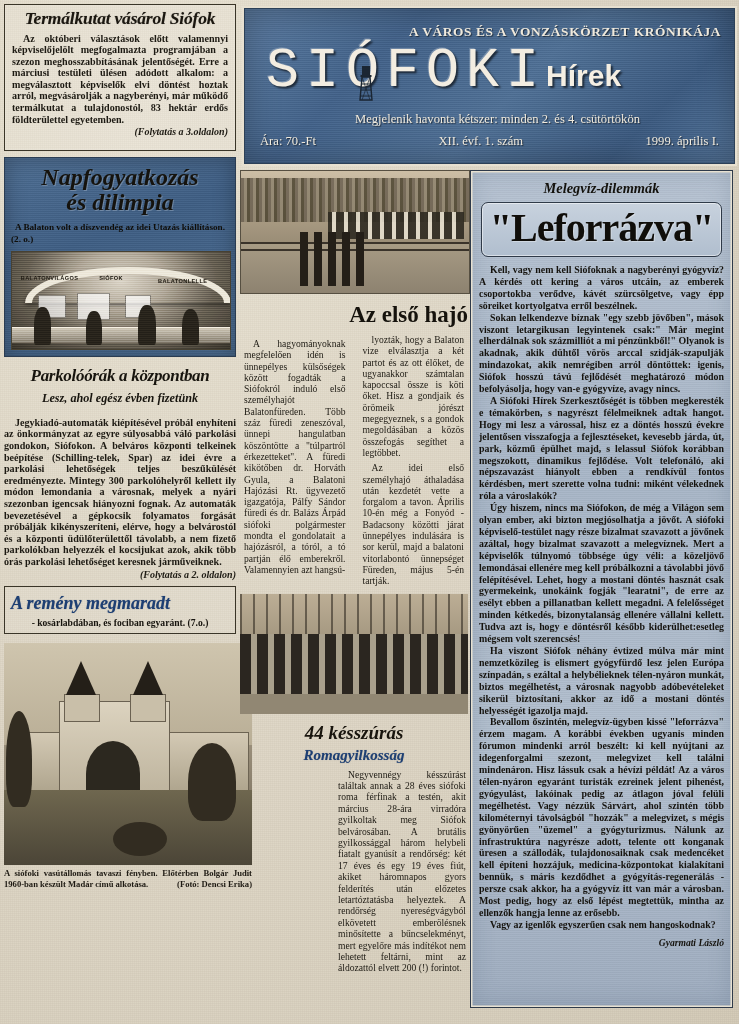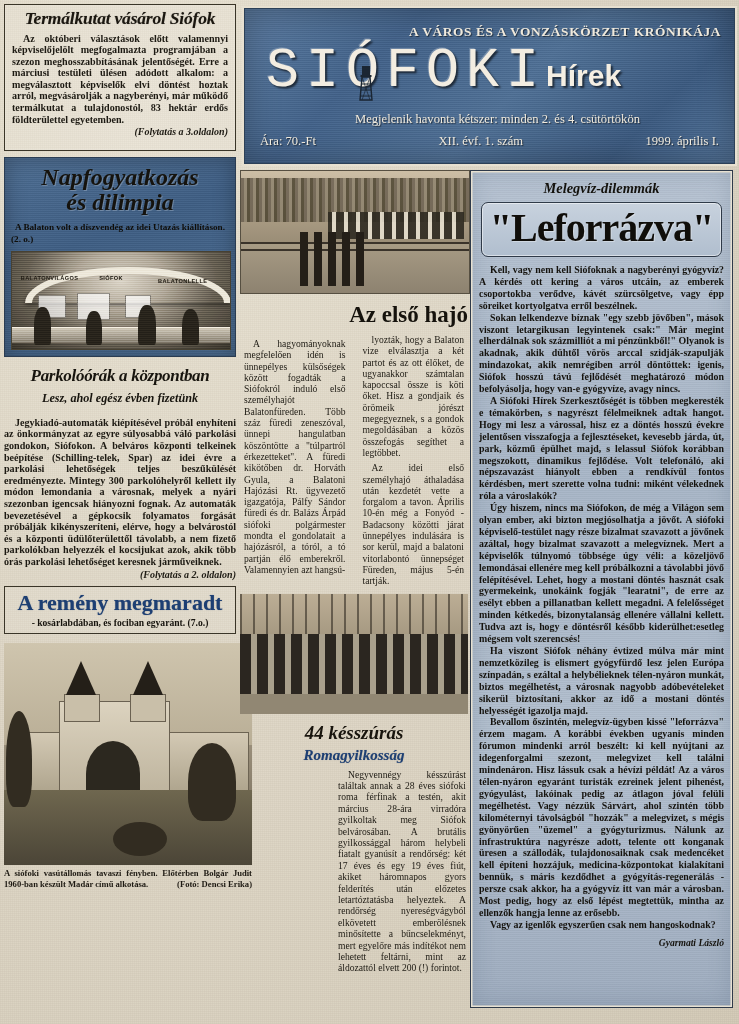--- a/index.html
+++ b/index.html
@@ -99,23 +99,24 @@
   }
   .hl-park2{
     font-size:12.2px;font-style:italic;font-weight:bold;text-align:center;
     margin-top:5px;margin-bottom:11px;color:#17140e;
   }
   .remenybox{
     margin-top:6px;border:1.4px solid #3a3528;padding:5px 6px 5px 6px;
     background:rgba(255,255,255,0.08);
   }
   .remenybox h2{
-    font-size:22px;text-align:center;color:#1d3f73;
+    font-size:18px;color:#1d3f73;
     font-family:"Liberation Serif",serif;font-weight:bold;line-height:22px;
     text-shadow:0 0 1px rgba(20,45,90,.5);
+    font-style:italic;
   }
   .remenybox .sub{font-size:9.6px;font-weight:bold;text-align:center;margin-top:3px;color:#16130d;}
 
   .bigphoto{
     margin-top:9px;width:248px;height:222px;position:relative;overflow:hidden;
     background:linear-gradient(180deg,#b3a894 0%,#9a8f7b 45%,#6d6453 100%);
     border:0;
   }
   .station{position:absolute;inset:0;}
   .st-sky{position:absolute;left:0;right:0;top:0;height:46%;

